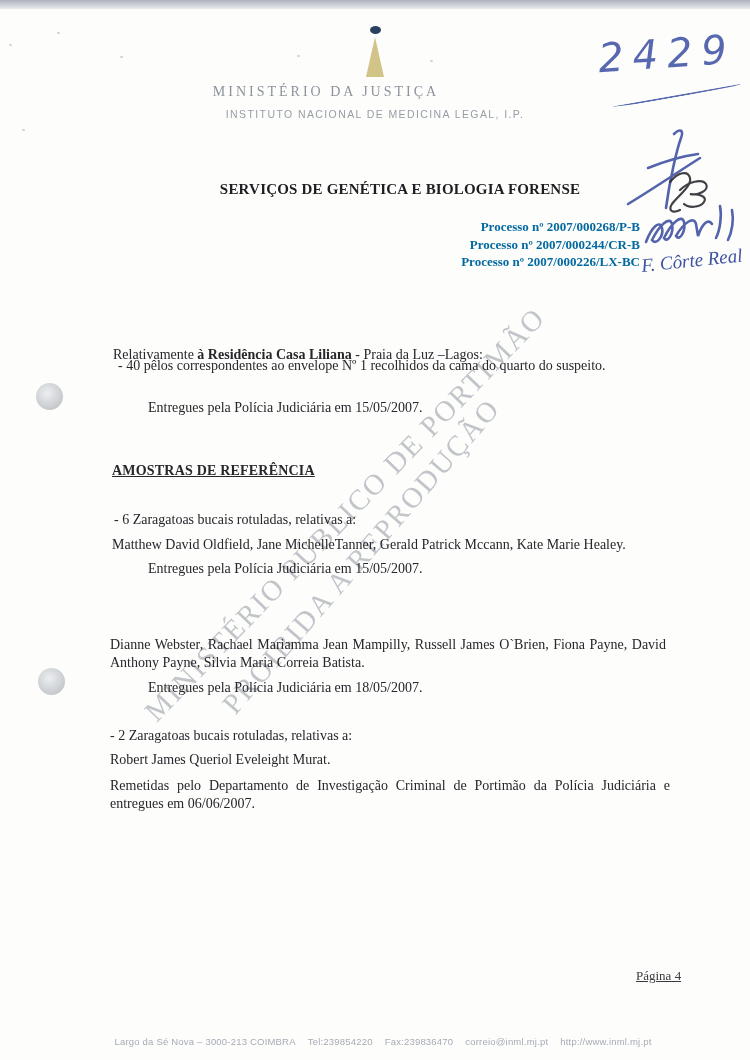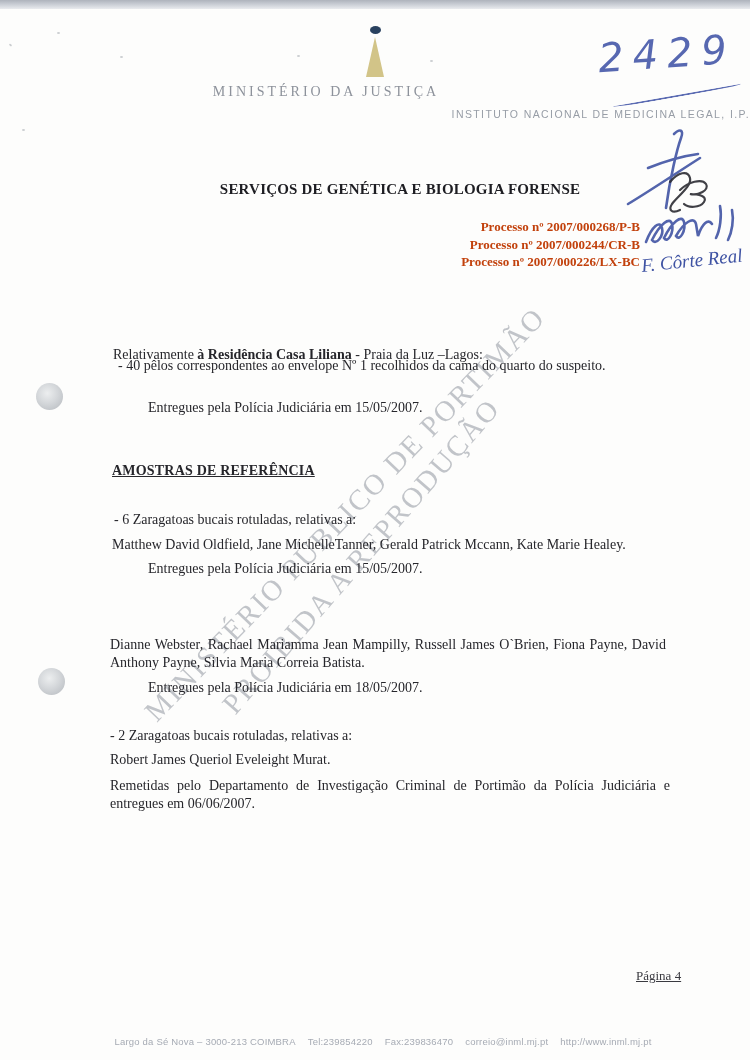--- a/index.html
+++ b/index.html
@@ -27,21 +27,21 @@
   .logo-triangle{
     width:0;height:0;margin:0 auto;
     border-left:9px solid transparent;border-right:9px solid transparent;
     border-bottom:40px solid #d2c488;
   }
   .ministry{
     position:absolute;left:0;top:84px;width:652px;text-align:center;
     font-size:14px;letter-spacing:3px;color:#8d929b;
   }
   .institute{
-    position:absolute;left:0;top:108px;width:750px;text-align:right;
+    position:absolute;left:0;top:108px;width:750px;text-align:center;
     font-family:"Liberation Sans","DejaVu Sans",sans-serif;
     font-size:10.5px;letter-spacing:1.4px;color:#979da6;
   }
   
   .stamp{
     position:absolute;left:598px;top:30px;width:150px;
     color:#4a5cab;font-family:"DejaVu Sans",sans-serif;
     font-size:40px;font-style:italic;letter-spacing:9px;
     transform:rotate(-4deg);opacity:.92;
   }
@@ -50,21 +50,21 @@
     border-bottom:2.5px solid #4a5cab;border-radius:40%;
     transform:rotate(-10deg);opacity:.9;
   }
   
   .doc-title{
     position:absolute;left:0;top:181px;width:800px;text-align:center;
     font-size:15px;font-weight:bold;letter-spacing:.2px;color:#1d1d22;
   }
   .process-block{
     position:absolute;right:110px;top:218px;width:300px;text-align:right;
-    font-size:13px;font-weight:bold;line-height:17.5px;color:#c2410c;
+    font-size:13px;font-weight:bold;line-height:17.5px;color:#0369a1;
   }
   
   .sig{position:absolute;left:608px;top:120px;}
   
   .wm{
     position:absolute;white-space:nowrap;
     color:rgba(144,150,158,0.55);
     font-size:29px;letter-spacing:2px;
     transform-origin:0 50%;
   }

